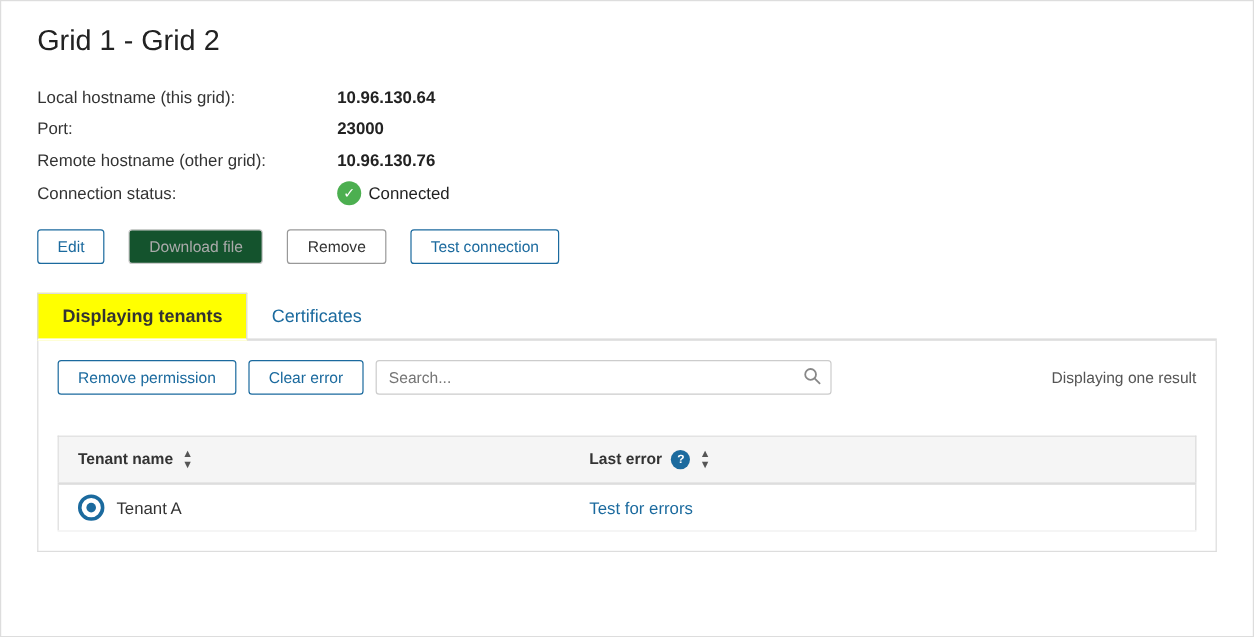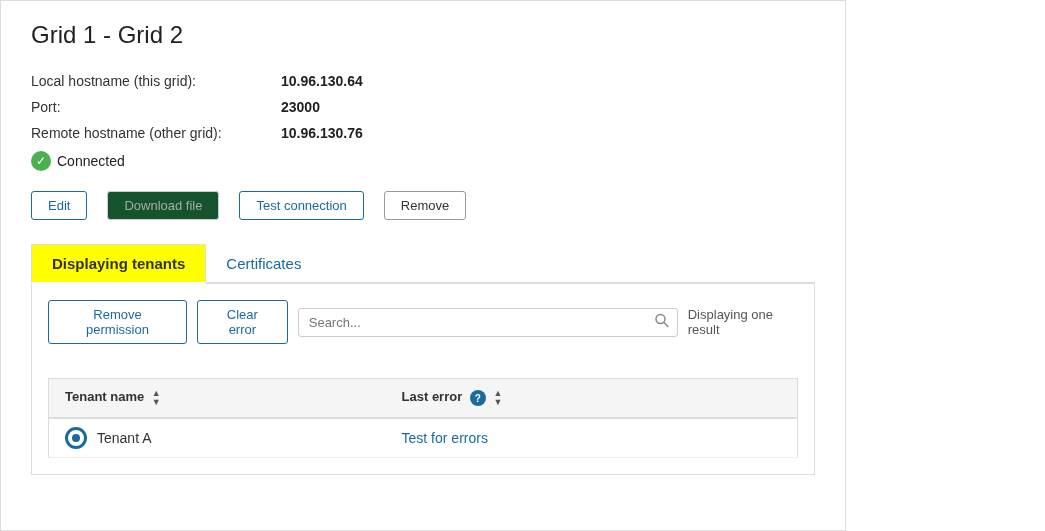--- a/index.html
+++ b/index.html
@@ -3,21 +3,21 @@
   <meta charset="utf-8">
   <style>
     * { box-sizing: border-box; margin: 0; padding: 0; }
     body {
       font-family: Arial, sans-serif;
       font-size: 14px;
       background: #fff;
       color: #333;
     }
     .container {
-      width: 846px;
+      width: 1045px;
       min-height: 531px;
       background: #fff;
       border: 1px solid #ddd;
       padding: 20px 30px;
     }
     .page-title {
       font-size: 24px;
       font-weight: normal;
       margin-bottom: 24px;
       color: #222;
@@ -217,32 +217,33 @@
     </div>
     <div class="info-row">
       <span class="info-label">Port:</span>
       <span class="info-value">23000</span>
     </div>
     <div class="info-row">
       <span class="info-label">Remote hostname (other grid):</span>
       <span class="info-value">10.96.130.76</span>
     </div>
     <div class="info-row">
+      <span class="info-label">Connection status:</span>
       <span class="info-value normal status-connected">
         <span class="check-icon">✓</span>
         <span>Connected</span>
       </span>
     </div>
   </div>
 
   <div class="action-buttons">
     <button class="btn primary">Edit</button>
     <button class="btn" disabled="">Download file</button>
+    <button class="btn">Remove</button>
     <button class="btn primary">Test connection</button>
-    <button class="btn">Remove</button>
   </div>
 
   <div class="tabs">
     <button class="tab active">
       <span>Displaying tenants</span>
     </button>
     <button class="tab">
       <span>Certificates</span>
     </button>
   </div>

